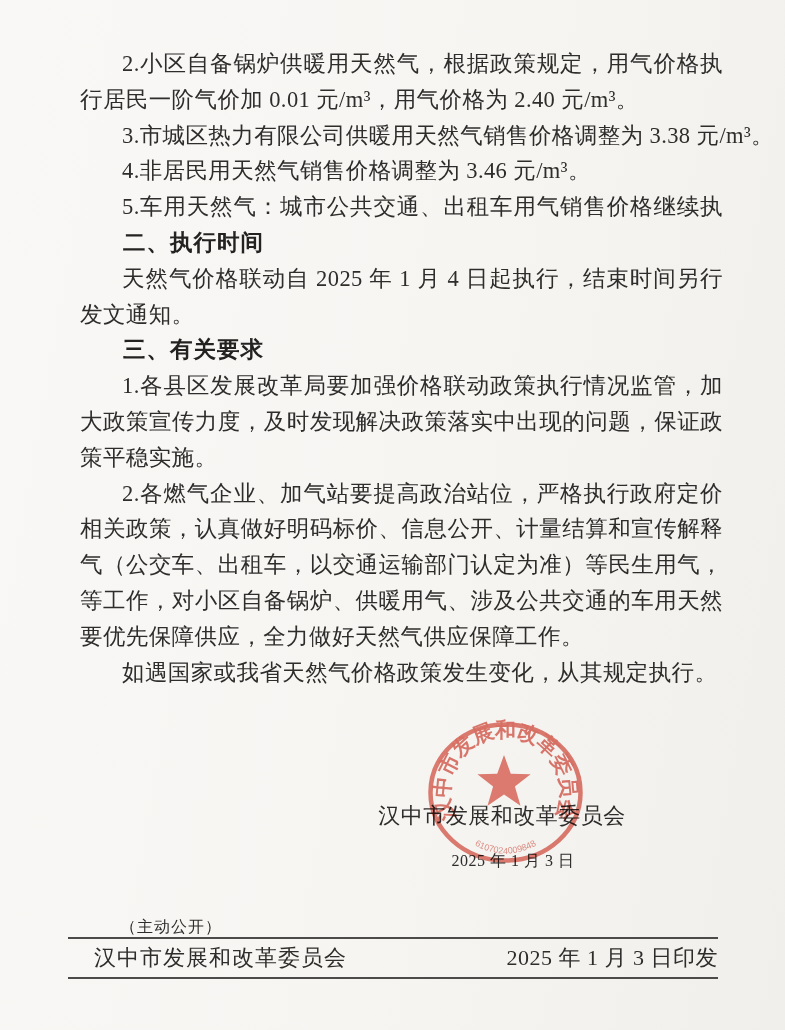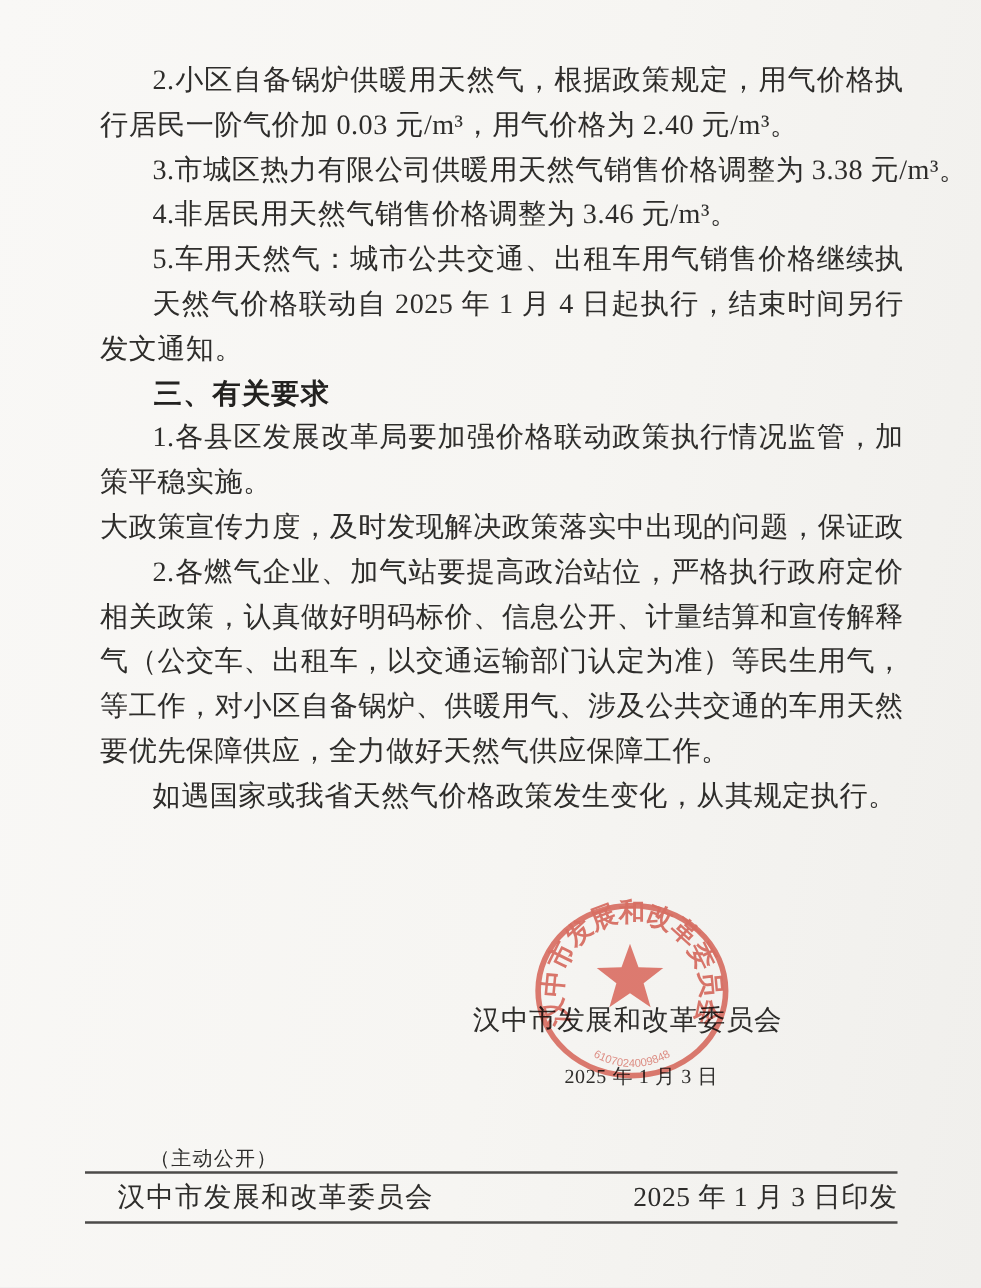--- a/index.html
+++ b/index.html
@@ -82,30 +82,31 @@
   .footer .issuer{margin-left:26px;letter-spacing:1px;white-space:nowrap;}
   .footer .printdate{letter-spacing:.5px;white-space:nowrap;}
 </style>
 </head>
 <body>
 
 <div class="page">
 
   <div class="doc-body">
       <div class="line indent fill">2.小区自备锅炉供暖用天然气，根据政策规定，用气价格执</div>
-      <div class="line flush">行居民一阶气价加 0.03 元/m³，用气价格为 2.40 元/m³。</div>
+      <div class="line flush">行居民一阶气价加 0.01 元/m³，用气价格为 2.40 元/m³。</div>
       <div class="line indent">3.市城区热力有限公司供暖用天然气销售价格调整为 3.38 元/m³。</div>
       <div class="line indent">4.非居民用天然气销售价格调整为 3.46 元/m³。</div>
       <div class="line indent fill">5.车用天然气：城市公共交通、出租车用气销售价格继续执</div>
+      <div class="line heading">二、执行时间</div>
       <div class="line indent fill">天然气价格联动自 2025 年 1 月 4 日起执行，结束时间另行</div>
       <div class="line flush">发文通知。</div>
       <div class="line heading">三、有关要求</div>
       <div class="line indent fill">1.各县区发展改革局要加强价格联动政策执行情况监管，加</div>
+      <div class="line flush fill">大政策宣传力度，及时发现解决政策落实中出现的问题，保证政</div>
       <div class="line flush">策平稳实施。</div>
-      <div class="line flush fill">大政策宣传力度，及时发现解决政策落实中出现的问题，保证政</div>
       <div class="line indent fill">2.各燃气企业、加气站要提高政治站位，严格执行政府定价</div>
       <div class="line flush fill">相关政策，认真做好明码标价、信息公开、计量结算和宣传解释</div>
       <div class="line flush fill">气（公交车、出租车，以交通运输部门认定为准）等民生用气，</div>
       <div class="line flush fill">等工作，对小区自备锅炉、供暖用气、涉及公共交通的车用天然</div>
       <div class="line flush">要优先保障供应，全力做好天然气供应保障工作。</div>
       <div class="line indent">如遇国家或我省天然气价格政策发生变化，从其规定执行。</div>
     </div>
 
   <div class="sign-org">汉中市发展和改革委员会</div>
   <div class="sign-date">2025 年 1 月 3 日</div>

